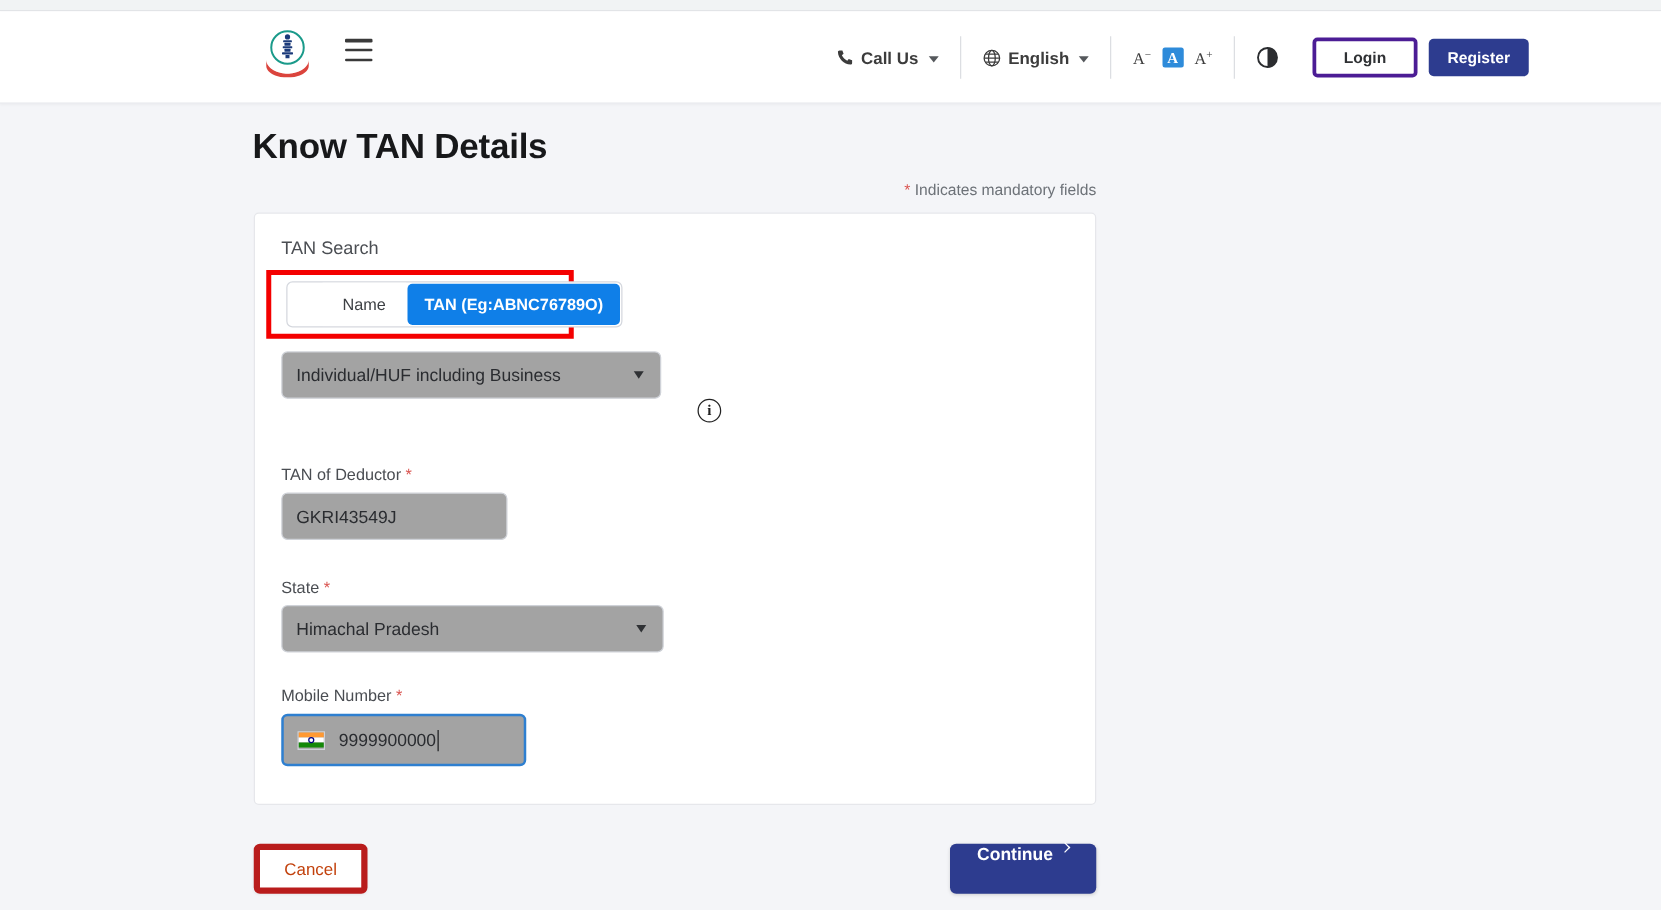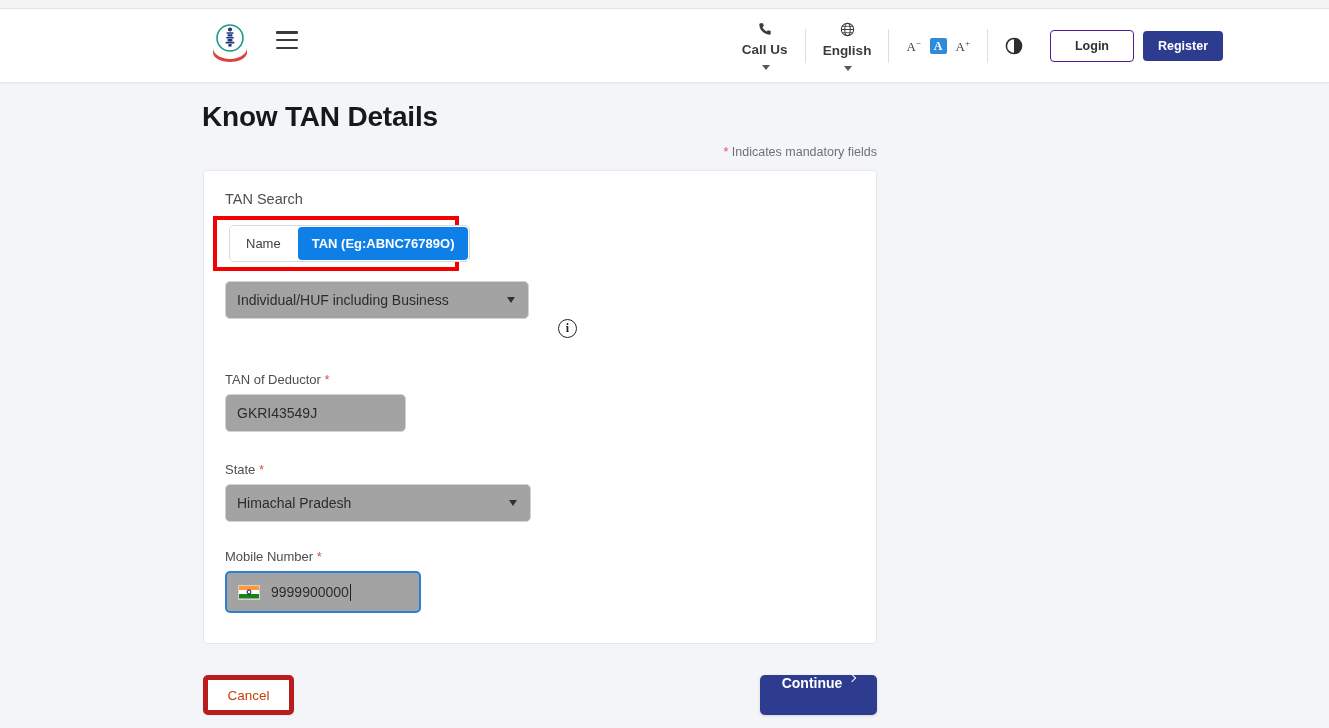--- a/index.html
+++ b/index.html
@@ -71,21 +71,20 @@
   .hr-item {
     display: flex;
     align-items: center;
     gap: 6px;
     font-size: 13.5px;
     color: #3c3c3c;
     font-weight: bold;
     padding: 0 17px;
     cursor: pointer;
     white-space: nowrap;
-    flex-direction: column;
   }
   .hr-divider {
     width: 1px;
     height: 34px;
     background: #dcdee2;
   }
 
   .caret {
     width: 0; height: 0;
     border-left: 4px solid transparent;
@@ -117,21 +116,21 @@
     border-radius: 2px;
     font-size: 12px;
     font-weight: bold;
   }
 
   .contrast-wrap { padding: 0 17px; display:flex; align-items:center; cursor:pointer;}
 
   .btn-login {
     margin-left: 10px;
     width: 84px; height: 32px;
-    border: 1px solid #4c1d95;
+    border: 3px solid #4c1d95;
     border-radius: 4px;
     background: #fff;
     color: #2f3134;
     font-size: 12.5px;
     font-weight: bold;
     display: flex; align-items: center; justify-content: center;
     cursor: pointer;
     font-family: "Liberation Sans", sans-serif;
   }
   .btn-register {
@@ -200,20 +199,21 @@
     position: absolute;
     left: 25px; top: 54px;
     height: 37px;
     display: flex;
     align-items: stretch;
     background: #ffffff;
     border: 1px solid #d5d8de;
     border-radius: 5px;
     overflow: hidden;
     z-index: 7;
+    padding-left: 28px;
   }
   .seg {
     display: flex; align-items: center; justify-content: center;
     padding: 0 16px;
     font-size: 13px;
     color: #3d4044;
     cursor: pointer;
     background: #ffffff;
     white-space: nowrap;
   }

